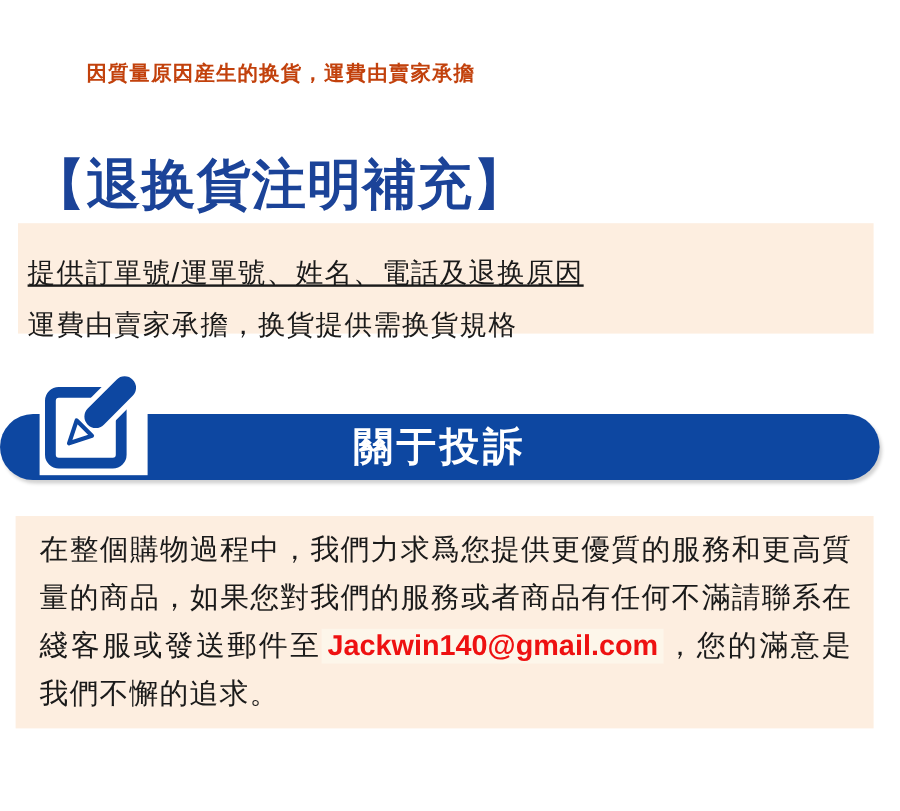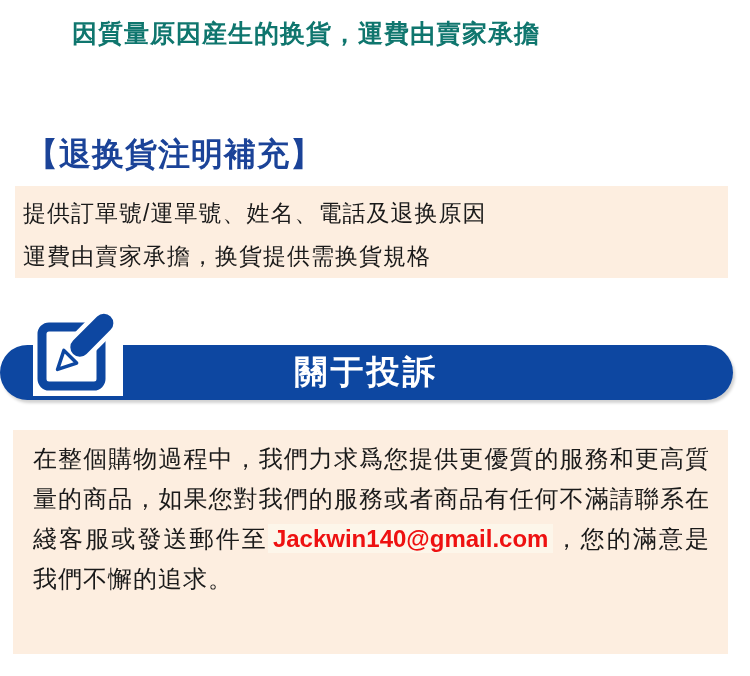--- a/index.html
+++ b/index.html
@@ -1,44 +1,44 @@
 <!DOCTYPE html>
 <html style="--accent_blue: #0d47a1; --heading_blue: #1b4398; --box_bg: #fdeee0; --email_red: #ee1111;"><head>
 <meta charset="utf-8">
 <style>
   html,body{margin:0;padding:0;background:#ffffff;}
   body{font-family:"Liberation Sans","DejaVu Sans",sans-serif;}
   #page{position:relative;width:750px;height:676px;background:#fff;overflow:hidden;}
 
-  .policy-line{position:absolute;left:72px;font-size:25px;line-height:25px;color:#0f766e;
-    font-weight:600;letter-spacing:1px;white-space:nowrap;}
+  .policy-line{position:absolute;left:72px;font-size:17px;line-height:25px;color:#c2410c;
+    font-weight:600;letter-spacing:1px;white-space:nowrap;margin-top:28px;}
   #policy-line-quality{top:21px;}
   #policy-line-personal{top:70px;}
 
   #return-note-heading{position:absolute;left:26px;top:135px;margin:0;
-    font-size:32px;line-height:38px;font-weight:700;color:var(--heading_blue);
+    font-size:45px;line-height:38px;font-weight:700;color:var(--heading_blue);
     letter-spacing:1px;white-space:nowrap;}
 
   .peach-box{position:absolute;background:var(--box_bg);}
   #return-note-box{left:15px;top:186px;width:713px;height:92px;}
   #return-note-box p{margin:0;padding-left:8px;font-size:23px;line-height:43px;
     color:#1a1a1a;font-weight:500;letter-spacing:1px;white-space:nowrap;}
-  #return-note-box p:first-child{padding-top:6px;}
+  #return-note-box p:first-child{padding-top:20px;text-decoration:underline;}
 
   #complaint-banner{position:absolute;left:0;top:345px;width:733px;height:55px;
     background:var(--accent_blue);border-radius:28px;z-index:1;
     box-shadow:2px 3px 3px rgba(0,0,0,0.18);}
   #complaint-banner-title{position:absolute;left:0;right:0;top:8px;text-align:center;
     color:#ffffff;font-size:33px;font-weight:700;letter-spacing:3px;line-height:38px;}
 
   #complaint-icon-box{position:absolute;left:33px;top:306px;width:90px;height:90px;
     background:#ffffff;z-index:2;}
   #complaint-icon-box svg{display:block;width:90px;height:90px;}
 
-  #complaint-box{left:13px;top:430px;width:715px;height:224px;}
+  #complaint-box{left:13px;top:430px;width:715px;height:177px;}
   #complaint-box p{margin:0;padding:9px 18px 0 20px;font-size:24px;line-height:40px;
     color:#1a1a1a;font-weight:500;letter-spacing:1px;text-align:justify;}
   #complaint-email{color:var(--email_red);font-weight:700;background:#fdf6ea;
     padding:1px 5px;letter-spacing:0;}
 </style>
 </head>
 <body>
 
 <div id="page">
 

